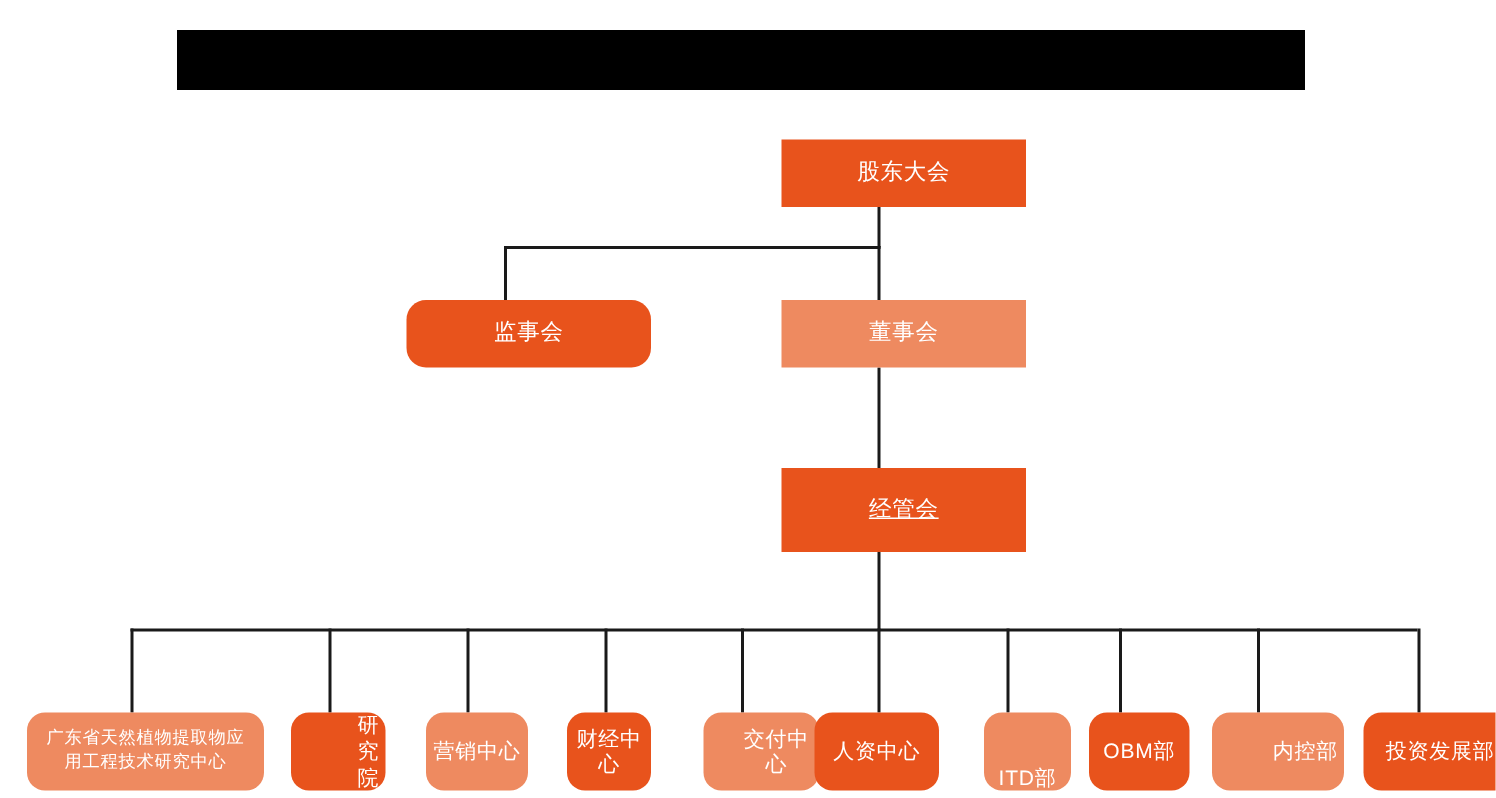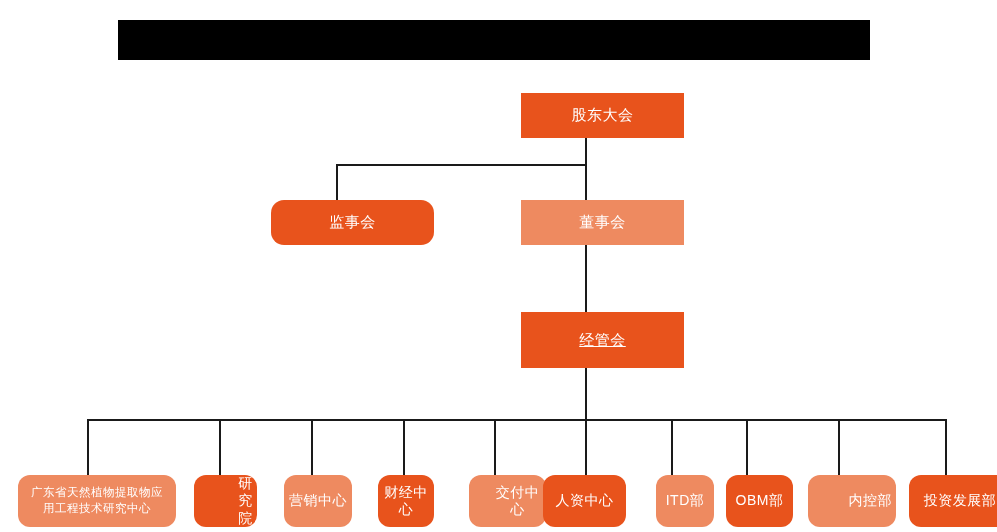--- a/index.html
+++ b/index.html
@@ -71,21 +71,21 @@
     border-radius: 12px;
   }
   .dept.wrap { font-size: 11.5px; line-height: 1.35; }
 
   #dept-0 { left: 2px;   width: 158px; }
   #dept-1 { left: 178px; width: 63px; padding-left: 40px;  }
   #dept-2 { left: 268px; width: 68px;  }
   #dept-3 { left: 362px; width: 56px;  }
   #dept-4 { left: 453px; width: 77px; padding-left: 20px;  }
   #dept-5 { left: 527px; width: 83px;  }
-  #dept-6 { left: 640px; width: 58px;  }
+  #dept-6 { left: 640px; width: 58px; align-items: flex-end;  }
   #dept-7 { left: 710px; width: 67px;  }
   #dept-8 { left: 792px; width: 88px; text-align: right;  }
   #dept-9 { left: 893px; width: 102px; }
 
   
   .line {
     position: absolute;
     background: #1a1a1a;
   }
   .line.v { width: 2px; }

